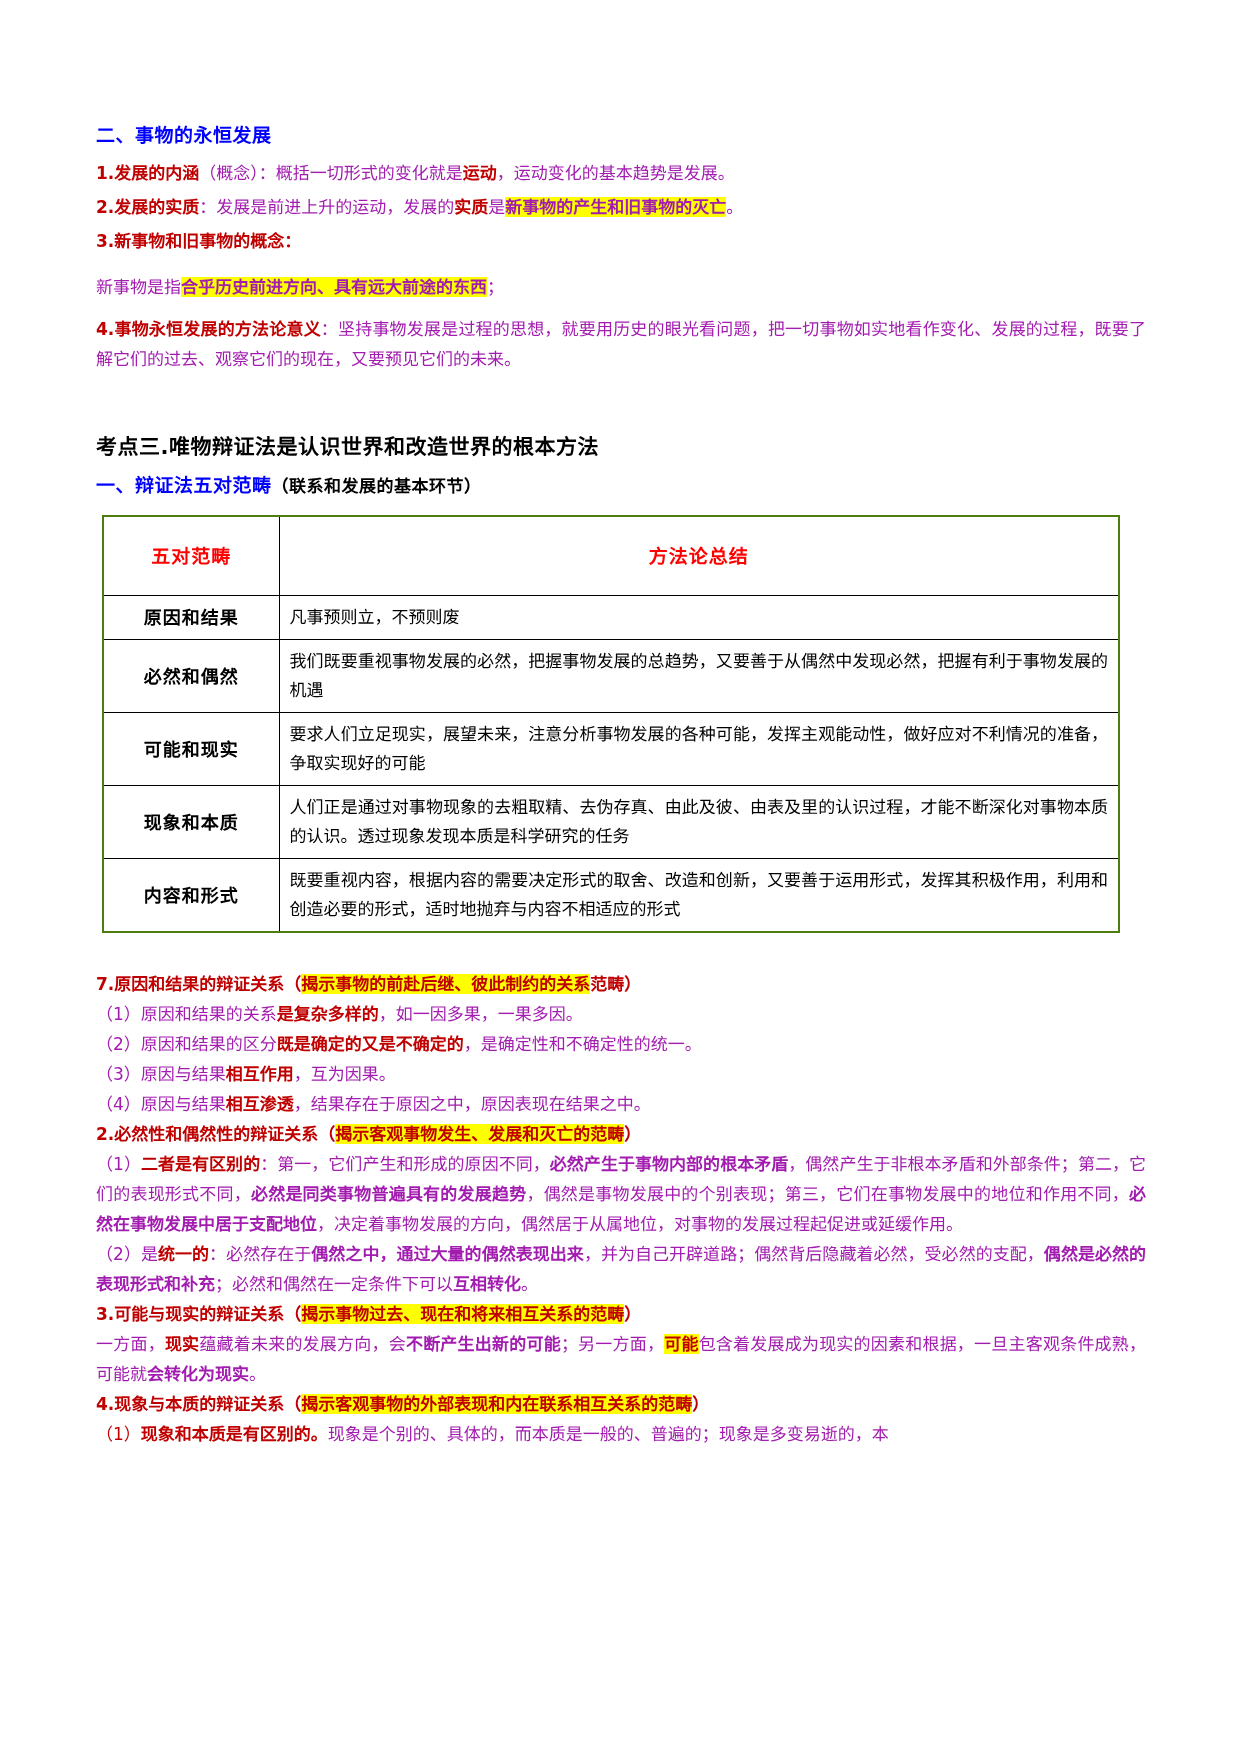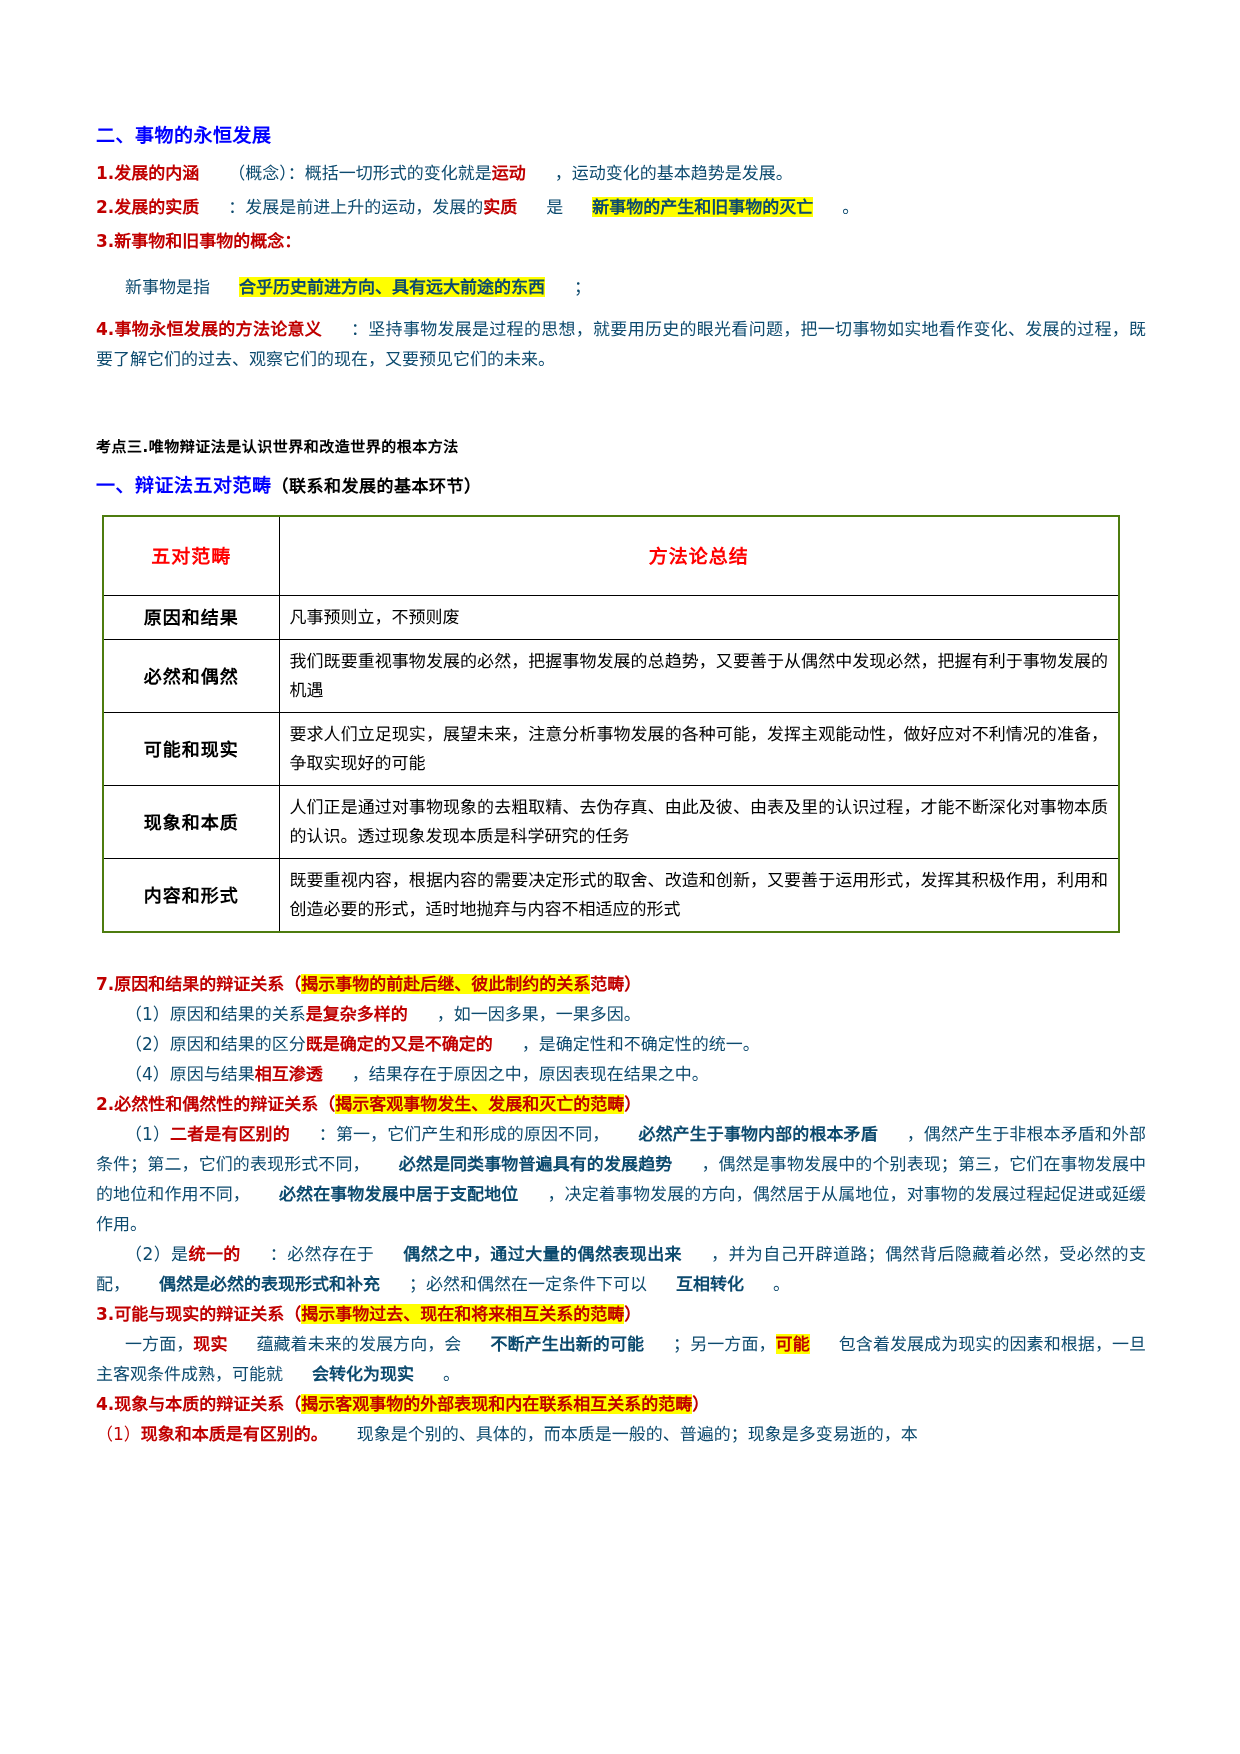--- a/index.html
+++ b/index.html
@@ -25,42 +25,42 @@
   }
   .content {
     position: absolute;
     left: 96px;
     top: 120px;
     width: 1050px;
   }
 
   
   .red   { color: #c00000; }
-  .black { color: #0c4a6e; margin-left: 29px; }
+  .black { color: #a21caf; }
   .b     { font-weight: bold; }
   .hl    { background: #ffff00; }
 
   
   .h-blue {
     color: #0000ff;
     font-weight: bold;
     font-size: 19px;
     line-height: 30px;
     letter-spacing: 0.5px;
     margin: 0 0 8px 0;
   }
   .h-blue .plain {
     color: #000000;
     font-size: 17px;
     margin-top: 26px;
   }
   .h-big {
     color: #000000;
     font-weight: bold;
-    font-size: 15px;
+    font-size: 21px;
     line-height: 34px;
     letter-spacing: 0.5px;
     margin: 0 0 6px 0;
   }
 
   
   .p {
     font-size: 17px;
     line-height: 30px;
     margin: 0 0 4px 0;
@@ -189,20 +189,23 @@
       <span class="red b">7.原因和结果的辩证关系（</span><span class="hl b red">揭示事物的前赴后继、彼此制约的关系</span><span class="red b">范畴）</span>
     </div>
 
     <div class="p p-tight">
       <span class="black">（1）原因和结果的关系</span><span class="red b">是复杂多样的</span><span class="black">，如一因多果，一果多因。</span>
     </div>
     <div class="p p-tight">
       <span class="black">（2）原因和结果的区分</span><span class="red b">既是确定的又是不确定的</span><span class="black">，是确定性和不确定性的统一。</span>
     </div>
     <div class="p p-tight">
+      <span class="black">（3）原因与结果</span><span class="red b">相互作用</span><span class="black">，互为因果。</span>
+    </div>
+    <div class="p p-tight">
       <span class="black">（4）原因与结果</span><span class="red b">相互渗透</span><span class="black">，结果存在于原因之中，原因表现在结果之中。</span>
     </div>
 
     <div class="p p-tight">
       <span class="red b">2.必然性和偶然性的辩证关系（</span><span class="hl b red">揭示客观事物发生、发展和灭亡的范畴</span><span class="red b">）</span>
     </div>
 
     <div class="p p-tight">
       <span class="black">（1）</span><span class="red b">二者是有区别的</span><span class="black">：第一，它们产生和形成的原因不同，</span><span class="black b">必然产生于事物内部的根本矛盾</span><span class="black">，偶然产生于非根本矛盾和外部条件；第二，它们的表现形式不同，</span><span class="black b">必然是同类事物普遍具有的发展趋势</span><span class="black">，偶然是事物发展中的个别表现；第三，它们在事物发展中的地位和作用不同，</span><span class="black b">必然在事物发展中居于支配地位</span><span class="black">，决定着事物发展的方向，偶然居于从属地位，对事物的发展过程起促进或延缓作用。</span>
     </div>

